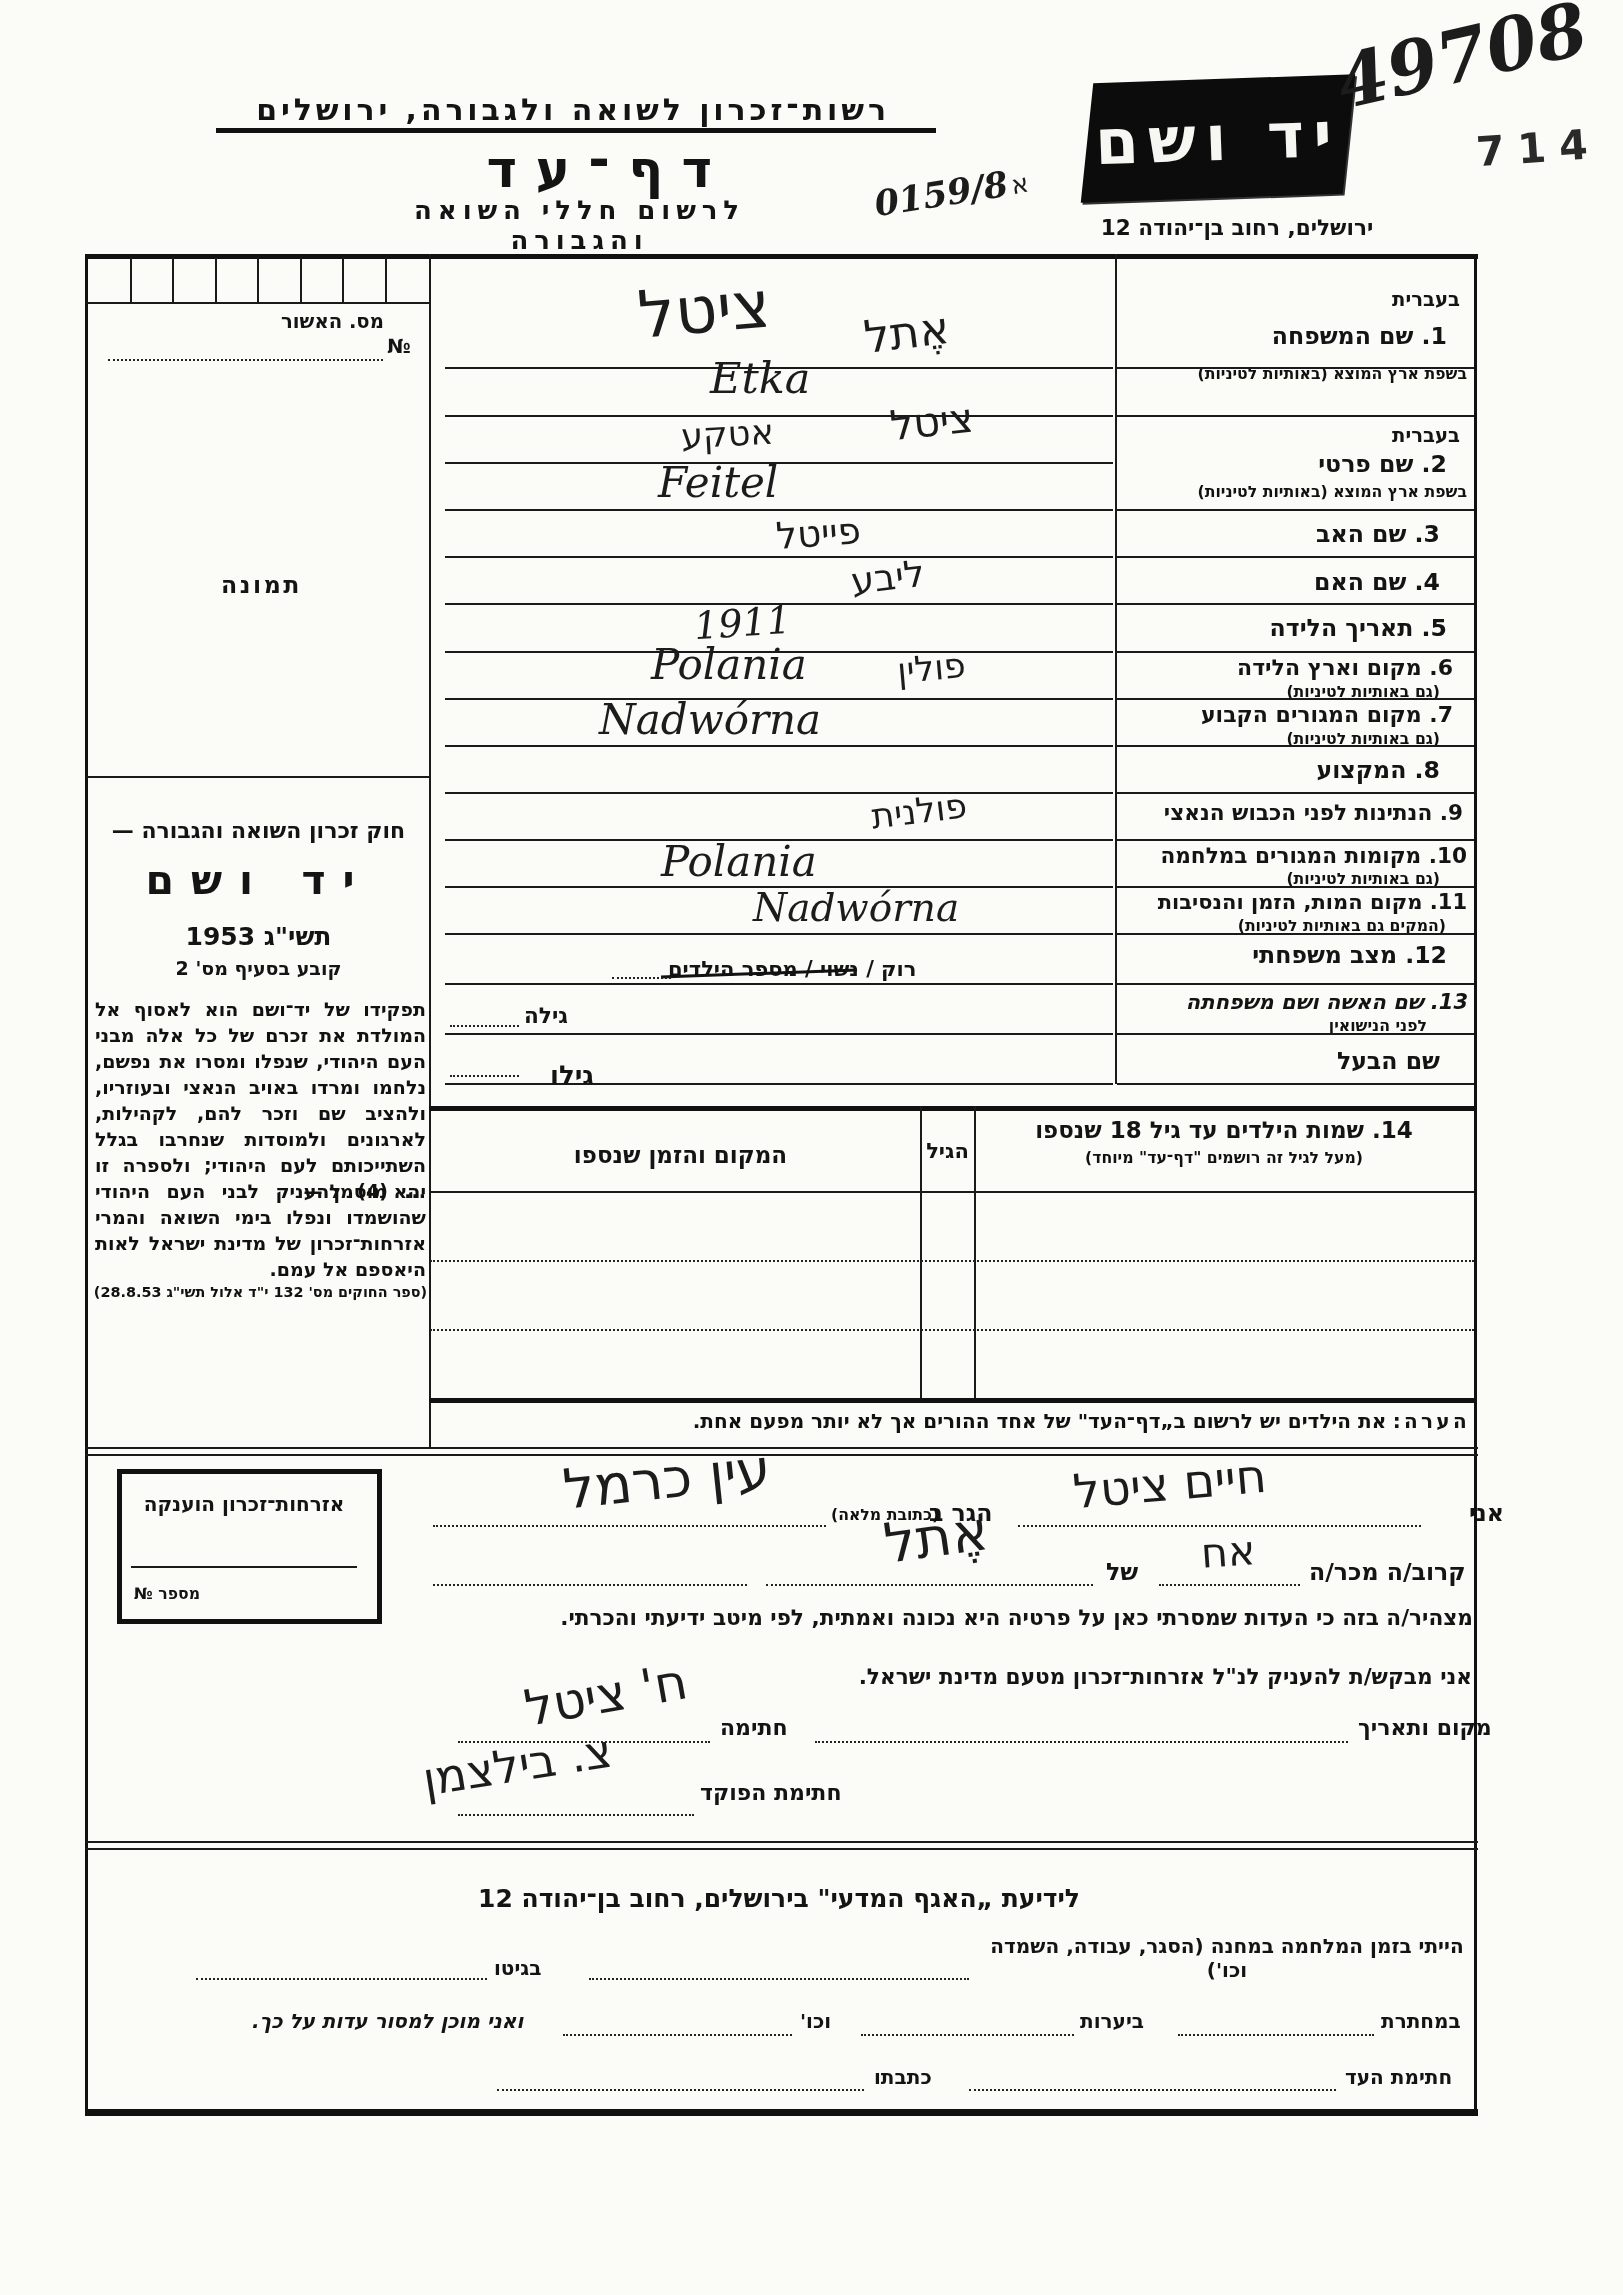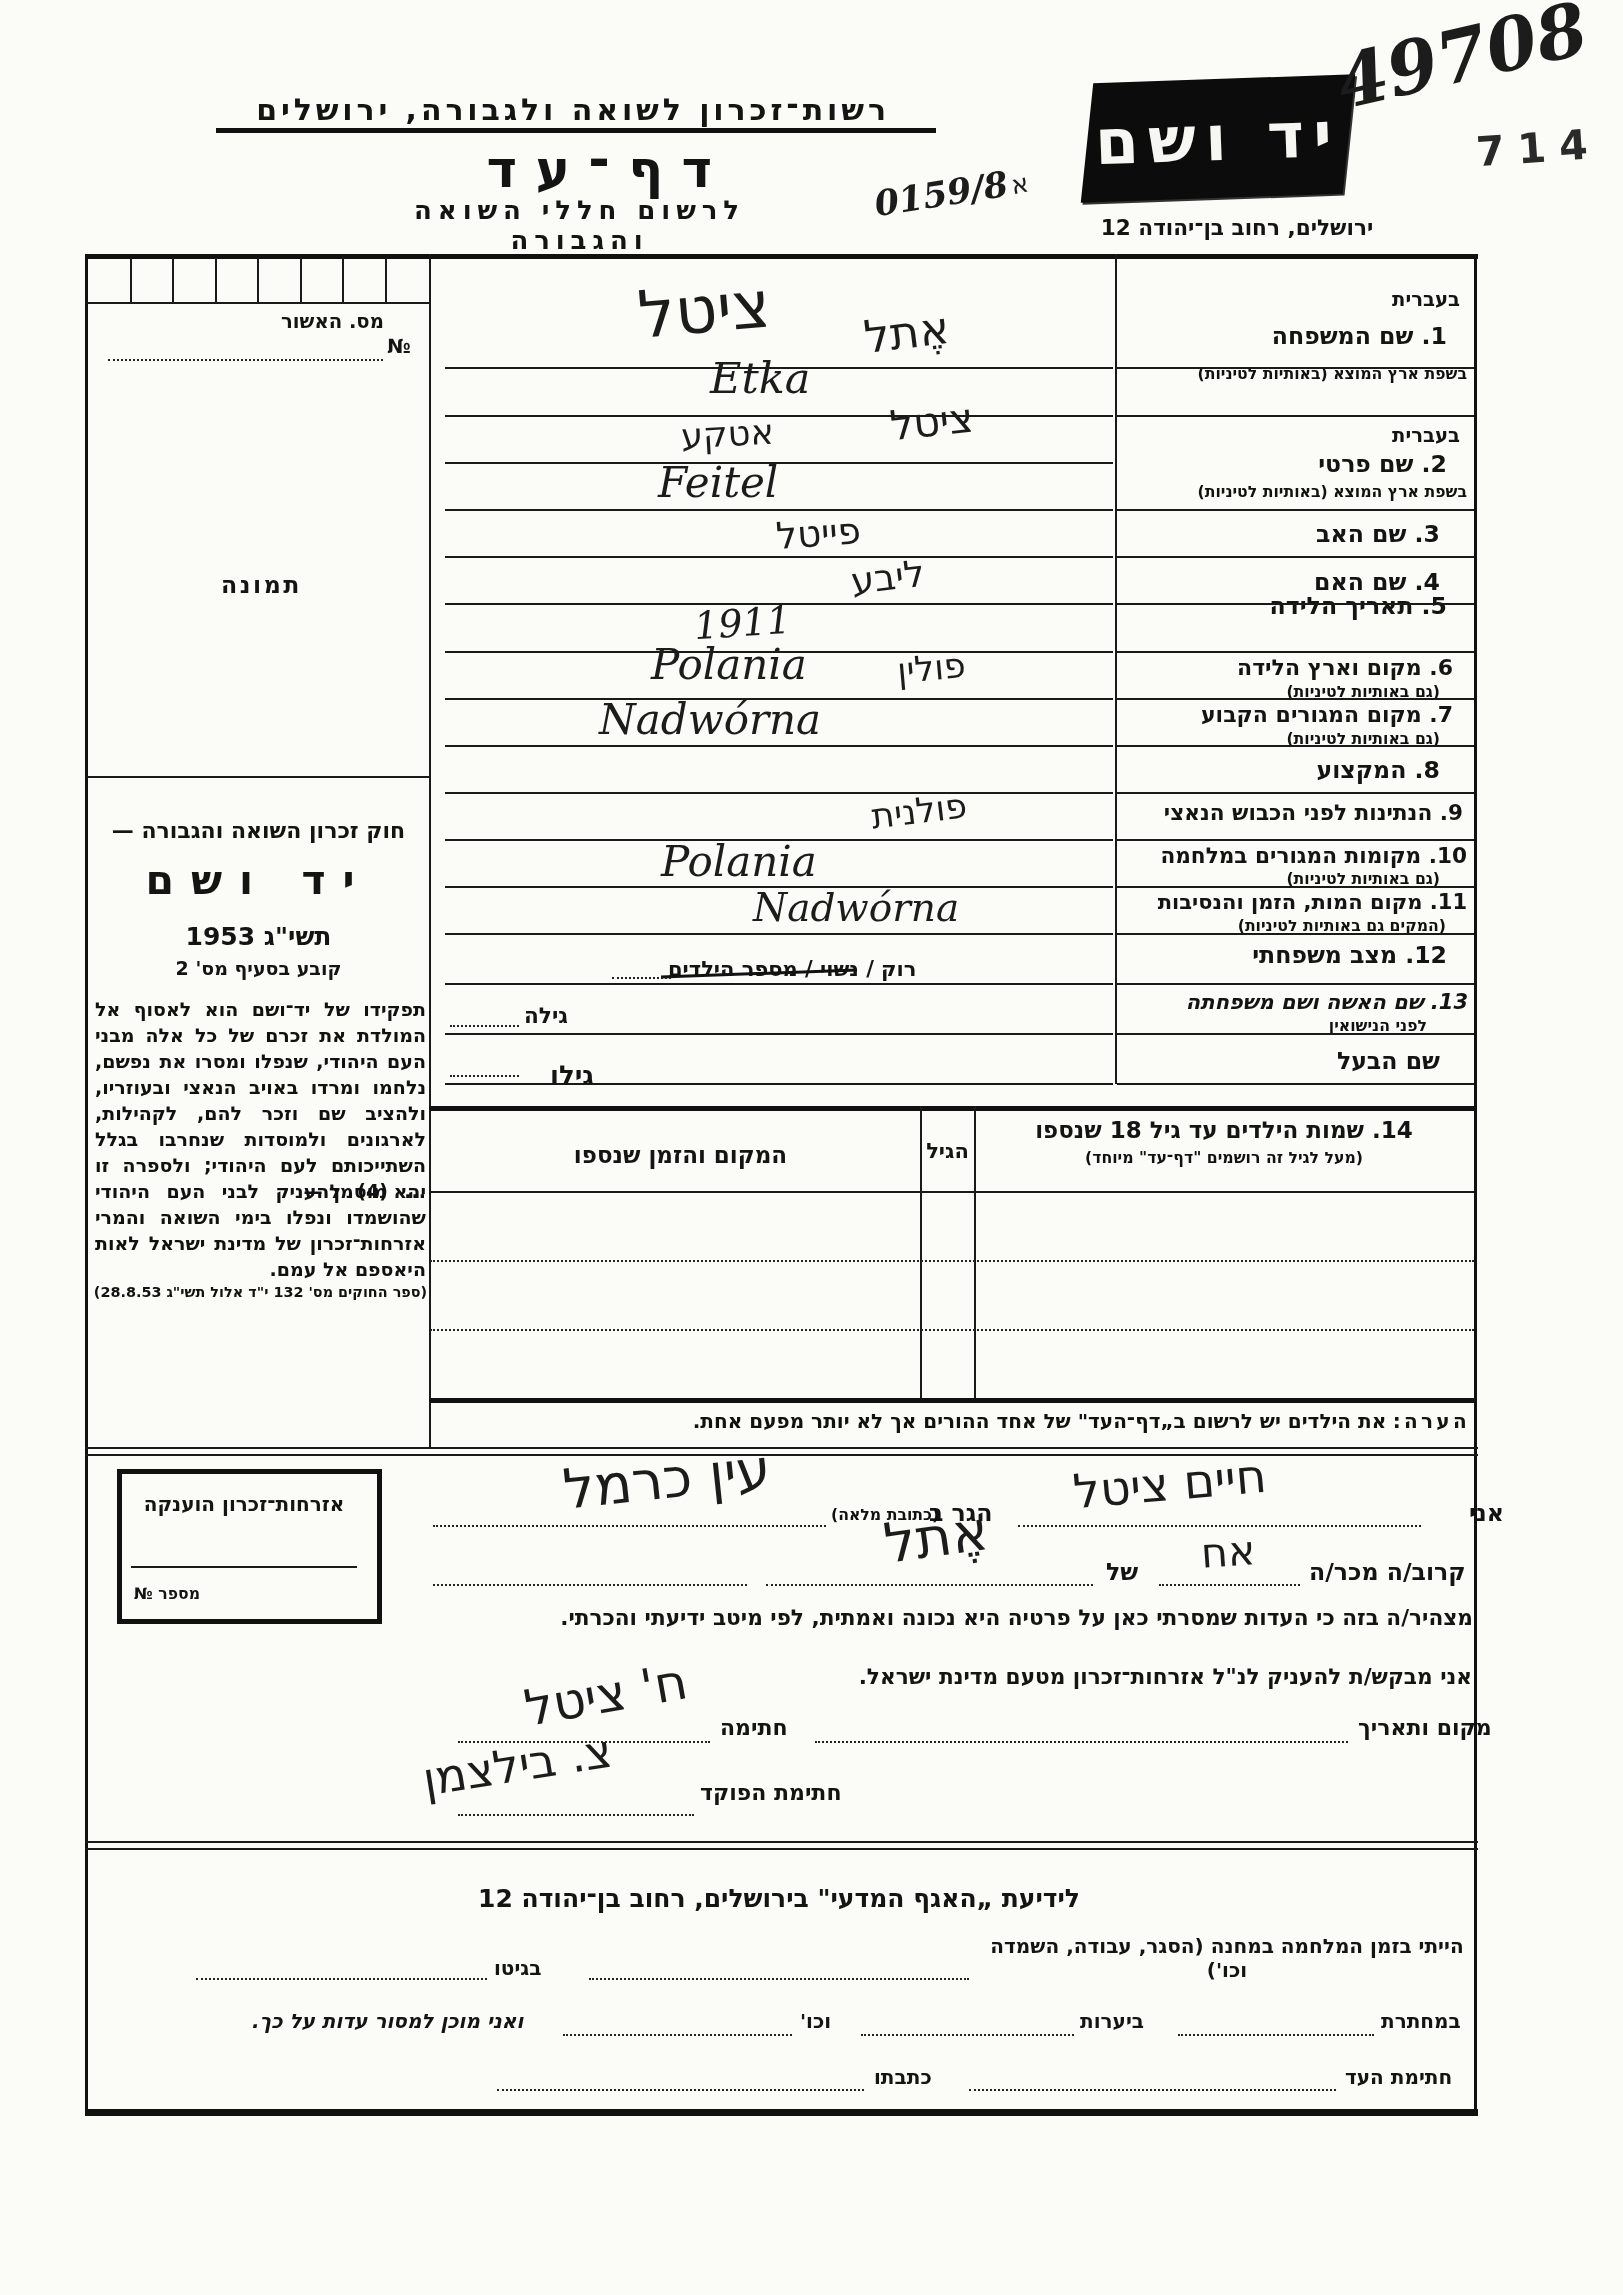--- a/index.html
+++ b/index.html
@@ -75,21 +75,21 @@
   <div class="abs lbl" style="left:134px;top:1584px;font-size:15.7px;">מספר №</div>
 
   <div class="abs lbl rt" style="left:1126px;top:288px;width:334px;font-size:19.6px;">בעברית</div>
   <div class="abs lbl rt" style="left:1126px;top:322px;width:321px;font-size:23.6px;">1. שם המשפחה</div>
   <div class="abs rt small" style="left:1123px;top:364px;width:344px;">בשפת ארץ המוצא (באותיות לטיניות)</div>
   <div class="abs lbl rt" style="left:1126px;top:424px;width:334px;font-size:19.6px;">בעברית</div>
   <div class="abs lbl rt" style="left:1126px;top:450px;width:321px;font-size:23.6px;">2. שם פרטי</div>
   <div class="abs rt small" style="left:1123px;top:482px;width:344px;">בשפת ארץ המוצא (באותיות לטיניות)</div>
   <div class="abs lbl rt" style="left:1126px;top:520px;width:314px;font-size:23.6px;">3. שם האב</div>
   <div class="abs lbl rt" style="left:1126px;top:568px;width:314px;font-size:23.6px;">4. שם האם</div>
-  <div class="abs lbl rt" style="left:1126px;top:592px;width:321px;font-size:23.6px;">5. תאריך הלידה</div>
+  <div class="abs lbl rt" style="left:1126px;top:614px;width:321px;font-size:23.6px;">5. תאריך הלידה</div>
   <div class="abs lbl rt" style="left:1126px;top:655px;width:327px;font-size:22px;">6. מקום וארץ הלידה</div>
   <div class="abs rt small" style="left:1165px;top:682px;width:275px;">(גם באותיות לטיניות)</div>
   <div class="abs lbl rt" style="left:1126px;top:702px;width:327px;font-size:22px;">7. מקום המגורים הקבוע</div>
   <div class="abs rt small" style="left:1165px;top:729px;width:275px;">(גם באותיות לטיניות)</div>
   <div class="abs lbl rt" style="left:1126px;top:756px;width:314px;font-size:23.6px;">8. המקצוע</div>
   <div class="abs lbl rt" style="left:1123px;top:800px;width:340px;font-size:21.6px;">9. הנתינות לפני הכבוש הנאצי</div>
   <div class="abs lbl rt" style="left:1123px;top:843px;width:344px;font-size:21.6px;">10. מקומות המגורים במלחמה</div>
   <div class="abs rt small" style="left:1165px;top:869px;width:275px;">(גם באותיות לטיניות)</div>
   <div class="abs lbl rt" style="left:1119px;top:890px;width:348px;font-size:21px;">11. מקום המות, הזמן והנסיבות</div>
   <div class="abs rt small" style="left:1165px;top:916px;width:281px;">(המקים גם באותיות לטיניות)</div>

